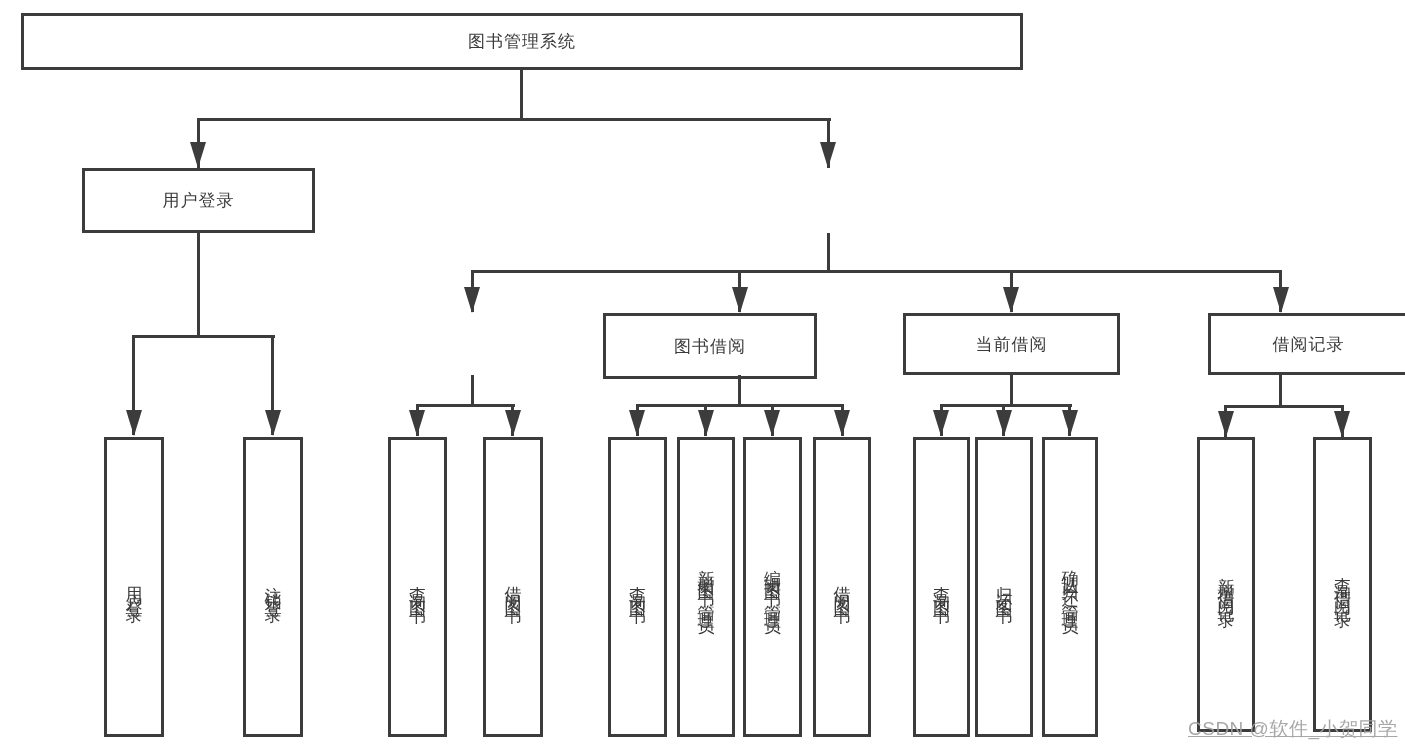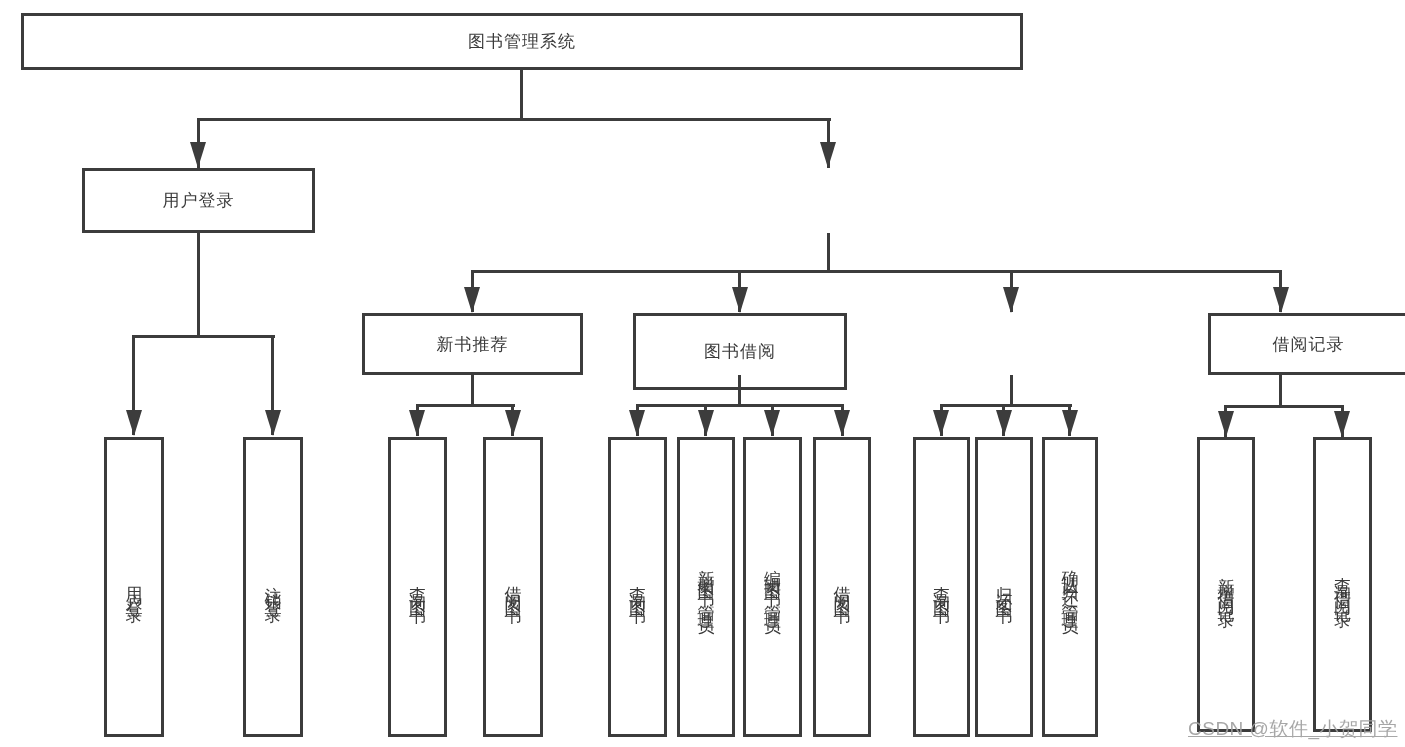--- a/index.html
+++ b/index.html
@@ -66,25 +66,25 @@
   <div class="ln" style="left:471px;top:270px;width:810px;height:3px"></div>
   <div class="ln" style="left:471px;top:270px;width:3px;height:42px"></div>
   <div class="arr" style="left:464px;top:287px"></div>
   <div class="ln" style="left:738px;top:270px;width:3px;height:42px"></div>
   <div class="arr" style="left:732px;top:287px"></div>
   <div class="ln" style="left:1010px;top:270px;width:3px;height:42px"></div>
   <div class="arr" style="left:1003px;top:287px"></div>
   <div class="ln" style="left:1279px;top:270px;width:3px;height:42px"></div>
   <div class="arr" style="left:1273px;top:287px"></div>
 
-  <div class="node" style="left:362px;top:313px;width:221px;height:62px">
-    <span class="htext">新书推荐</span>
+  <div class="node" style="left:603px;top:313px;width:214px;height:66px">
+    <span class="htext">图书借阅</span>
   </div>
-  <div class="node" style="left:633px;top:313px;width:214px;height:77px">
-    <span class="htext">图书借阅</span>
+  <div class="node" style="left:903px;top:313px;width:217px;height:62px">
+    <span class="htext">当前借阅</span>
   </div>
   <div class="node" style="left:1208px;top:313px;width:201px;height:62px">
     <span class="htext">借阅记录</span>
   </div>
 
   <div class="ln" style="left:471px;top:375px;width:3px;height:31px"></div>
   <div class="ln" style="left:416px;top:404px;width:99px;height:3px"></div>
   <div class="ln" style="left:416px;top:404px;width:3px;height:32px"></div>
   <div class="arr" style="left:409px;top:410px"></div>
   <div class="ln" style="left:511px;top:404px;width:3px;height:32px"></div>

